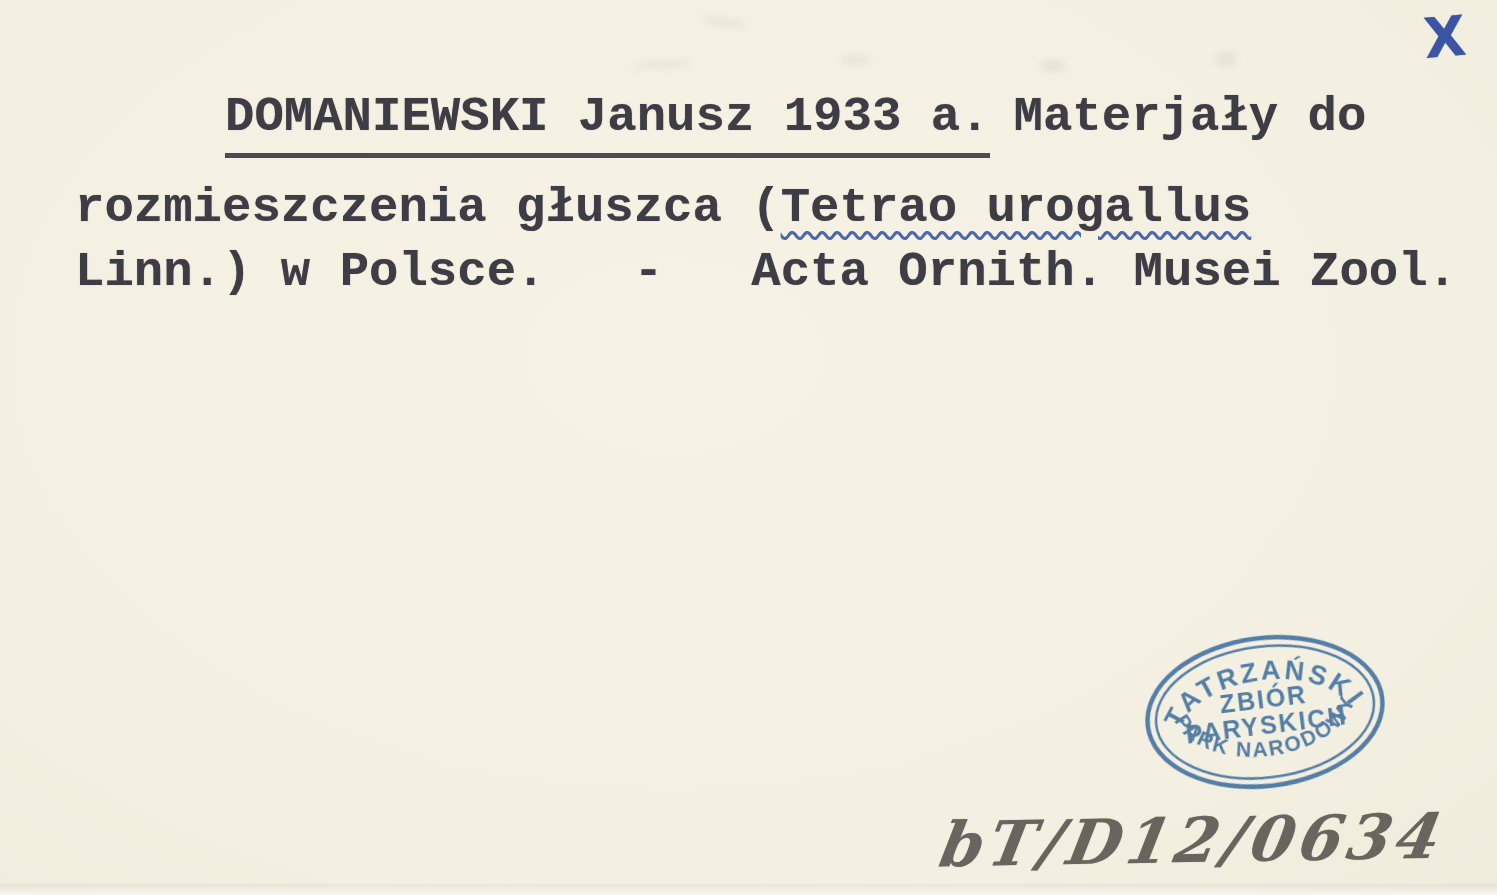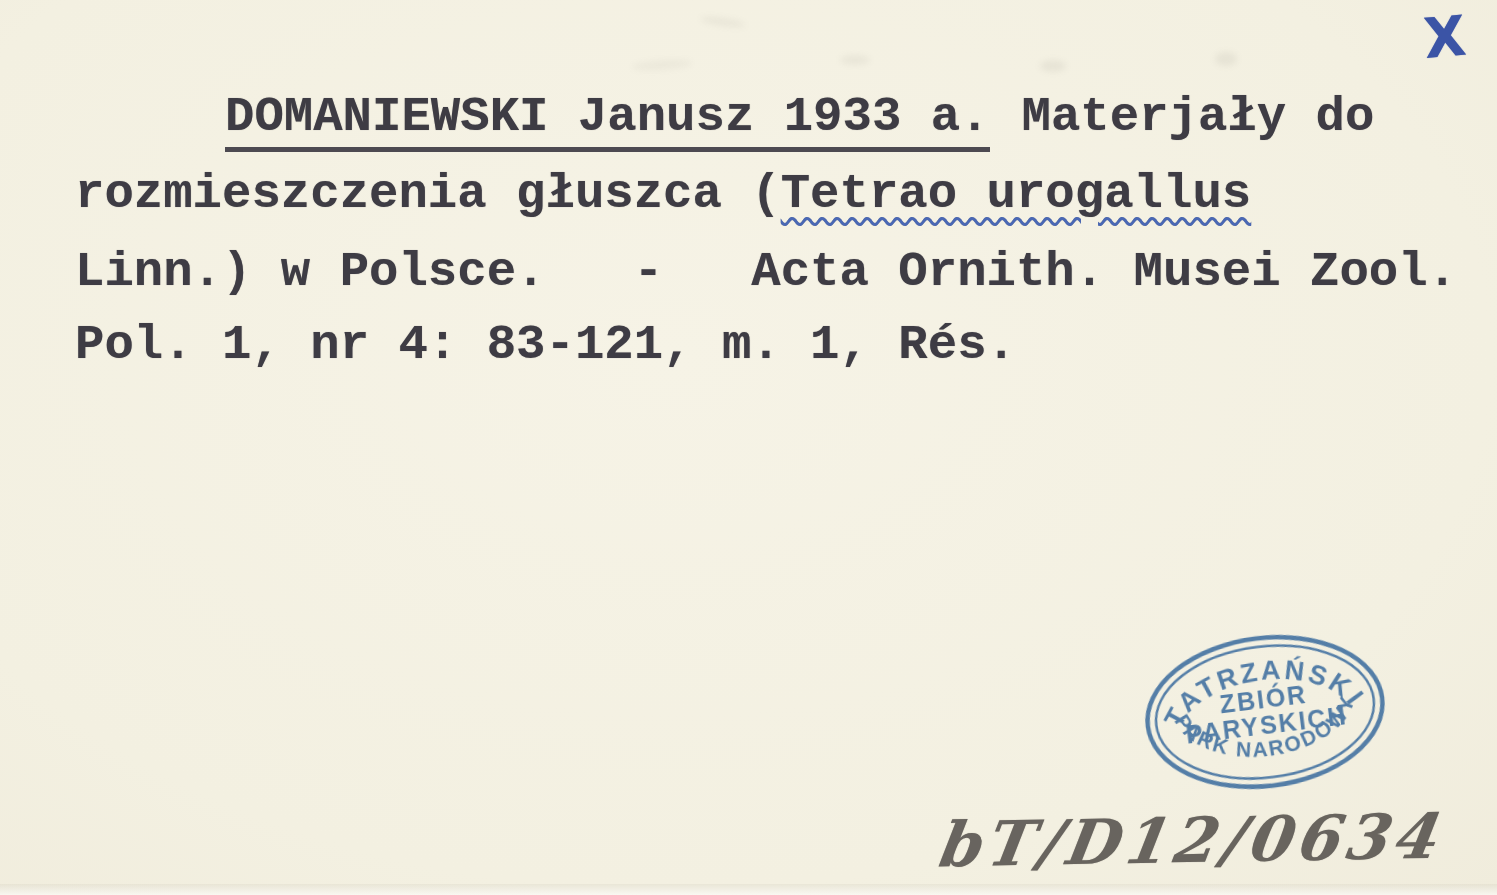--- a/index.html
+++ b/index.html
@@ -14,26 +14,26 @@
     position:absolute;
     white-space:pre;
     font-family:"Liberation Mono", monospace;
     font-size:49px;
     font-weight:700;
     color:#3e3c44;
     letter-spacing:0;
     text-shadow:0 0 1px rgba(62,60,68,.45);
   }
   .l1{left:225px;top:89px;}
-  .l2{left:75px;top:166px;}
+  .l2{left:75px;top:180px;}
   .l3{left:75px;top:244px;text-align:center;}
   .l4{left:75px;top:317px;}
   .l5{left:225px;top:391px;}
-  .underlined{border-bottom:5px solid rgba(62,60,68,.92);padding-bottom:2px;}
-  .title-start{margin-left:32px;}
+  .underlined{border-bottom:5px solid rgba(62,60,68,.92);padding-bottom:8px;}
+  .title-start{margin-left:24px;}
   .wavy{
     text-decoration-line:underline;
     text-decoration-style:wavy;
     text-decoration-color:#4a68b4;
     text-decoration-thickness:3px;
     text-underline-offset:10px;
   }
   
   .x-mark{
     position:absolute;left:1424px;top:6px;
@@ -94,21 +94,20 @@
   <div class="smudge s5"></div>
 
   <div class="x-mark">X</div>
 
   <div class="typed l1"><span class="underlined">DOMANIEWSKI Janusz 1933 a.</span><span class="title-start">Materjały do</span></div>
 
   <div class="typed l2"><span>rozmieszczenia głuszca (</span><span class="wavy">Tetrao urogallus</span></div>
 
   <div class="typed l3">Linn.) w Polsce.   -   Acta Ornith. Musei Zool.</div>
 
-  <div class="typed l4">Pol. 1, nr 4: 83-121, m. 1, Rés.</div>
 
 
   <svg class="stamp" width="248" height="156" viewBox="0 0 248 156">
     <g fill="none" stroke="#3f6fa0">
       <ellipse cx="124" cy="78" rx="118" ry="74" stroke-width="4.5"></ellipse>
       <ellipse cx="124" cy="78" rx="109.5" ry="65.5" stroke-width="2.5"></ellipse>
     </g>
     <path id="arcTop" d="M 36 96 A 88 50 0 0 1 212 96" fill="none"></path>
     <path id="arcBot" d="M 32 66 A 92 56 0 0 0 216 66" fill="none"></path>
     <text class="stamp-top">

